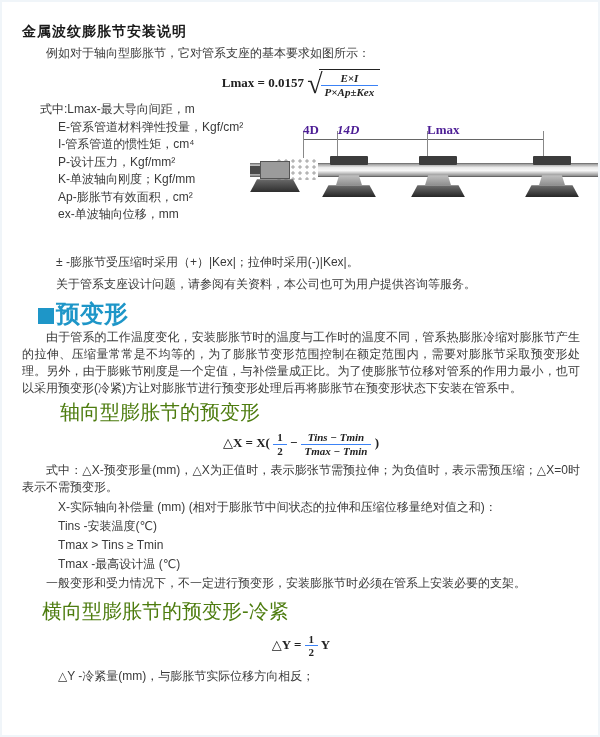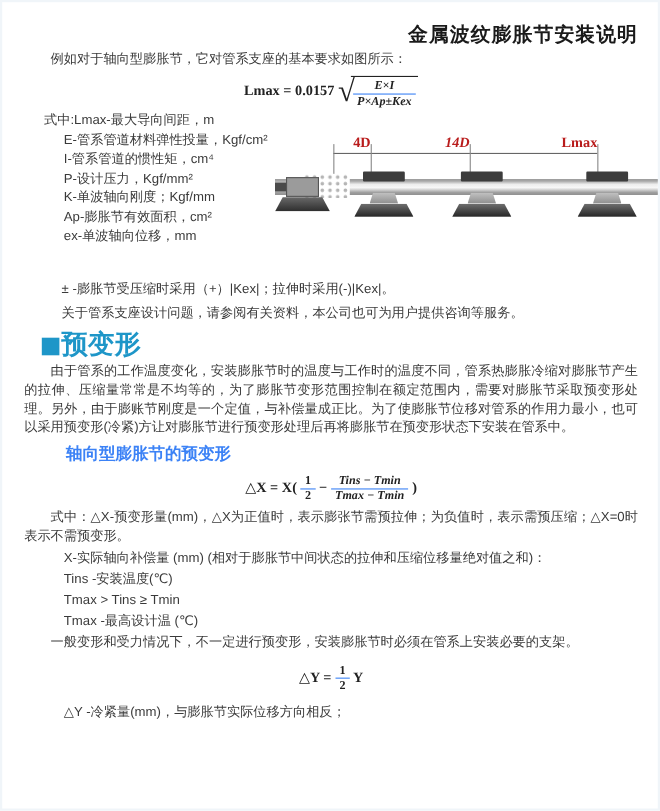--- a/index.html
+++ b/index.html
@@ -4,21 +4,21 @@
 <style>
   html,body{margin:0;padding:0;background:#eef3f7;}
   .page{
     position:relative; width:600px; height:737px; margin:0 auto;
     background:#ffffff; box-sizing:border-box; overflow:hidden;
     border:2px solid #f0f5f9;
     font-family:"Liberation Sans","DejaVu Sans",sans-serif;
     color:#3a3a3a; font-size:12px; line-height:17px;
   }
   .inner{padding:10px 18px 0 20px;}
-  h1.title{margin:0; padding-top:6px; text-align:right; font-size:18px; line-height:26px; color:#1a1a1a; letter-spacing:1px;}
+  h1.title{margin:0; padding-top:6px; text-align:left; font-size:14px; line-height:26px; color:#1a1a1a; letter-spacing:1px;}
   .sq{display:inline-block; width:14px; height:14px; background:#1e96c8; vertical-align:-2px; margin-right:2px;}
   .p-support{margin:13px 0 0 0; text-align:justify; text-indent:44px;}
   .sec-label{font-size:17px; font-weight:bold; color:#1e96c8;}
   .p-example{margin:1px 0 0 0; text-indent:24px;}
 
   
   .formula{ text-align:center; font-family:"Liberation Serif","DejaVu Serif",serif; font-weight:bold; color:#222; }
   .formula .it{font-style:italic;}
   .frac{display:inline-block; vertical-align:middle; text-align:center; line-height:1.15; font-size:11px;}
   .frac .num{display:block; border-bottom:1px solid #3b82f6; padding:0 4px;}
@@ -34,21 +34,21 @@
   .defs div{line-height:17.5px;}
   .defs .d0{margin-left:18px;}
   .defs .dn{margin-left:36px;}
   .pm-line{margin:3px 0 0 34px;}
   .consult-line{margin:5px 0 0 34px;}
 
   
   .diagram{position:absolute; left:228px; top:22px; width:350px; height:90px;}
   .dimline{position:absolute; top:16px; left:53px; width:240px; height:1px; background:#666;}
   .tick{position:absolute; top:8px; width:1px; height:34px; background:#888;}
-  .dimlabel{position:absolute; top:0; text-align:right; font-family:"Liberation Serif","DejaVu Serif",serif; font-weight:bold; font-size:13px; line-height:14px; color:#b91c1c;}
+  .dimlabel{position:absolute; top:0; text-align:left; font-family:"Liberation Serif","DejaVu Serif",serif; font-weight:bold; font-size:13px; line-height:14px; color:#4c1d95;}
   .pipe{position:absolute; left:0; top:40px; width:350px; height:12px;
         background:linear-gradient(#9a9a9a,#ededed 30%,#f7f7f7 55%,#8b8b8b);
         border-top:1px solid #777; border-bottom:1px solid #666;}
   .bellows{position:absolute; left:26px; top:35px; width:42px; height:22px; background:#fff;
         background-image:radial-gradient(circle at 3px 3px,#b5b5b5 1.3px,transparent 2px);
         background-size:7px 6px;}
   .anchor-nub{position:absolute; left:0; top:43px; width:11px; height:8px; background:#4a4a4a;}
   .anchor-block{position:absolute; left:10px; top:38px; width:28px; height:16px; background:#9b9b9b; border:1px solid #555;}
   .anchor-foot{position:absolute; left:0; top:56px; width:50px; height:13px; background:linear-gradient(#6a6a6a,#2e2e2e);
         clip-path:polygon(14% 0,86% 0,100% 100%,0 100%);}
@@ -56,21 +56,21 @@
   .clamp{position:absolute; left:11px; top:33px; width:38px; height:9px; background:#3c3c3c; border-radius:1px;}
   .saddle{position:absolute; left:17px; top:52px; width:26px; height:10px; background:linear-gradient(#c2c2c2,#8f8f8f);
         clip-path:polygon(12% 0,88% 0,100% 100%,0 100%);}
   .foot{position:absolute; left:3px; top:62px; width:54px; height:12px; background:linear-gradient(#707070,#262626);
         clip-path:polygon(12% 0,88% 0,100% 100%,0 100%);}
 
   
   .h-main{margin:10px 0 0 16px; font-size:24px; line-height:22px; font-weight:bold; color:#1e96c8;}
   .h-main .sq{width:16px; height:16px; vertical-align:-2px;}
   .p-body{margin:4px 0 0 0; text-align:justify; text-indent:24px;}
-  .h-sub{font-size:15px; line-height:19px; font-weight:bold; color:#3b82f6;}
+  .h-sub{font-size:20px; line-height:19px; font-weight:normal; color:#4d7c0f;}
   .h-axial{margin:6px 0 0 38px;}
   .h-lateral{margin:10px 0 0 20px;}
   .defs2{margin-top:2px;}
   .defs2 div{line-height:19px; margin-left:36px;}
   .closing{margin:1px 0 0 0; text-indent:24px;}
   .p-last{margin:9px 0 0 36px;}
 </style>
 </head>
 <body>
 
@@ -155,20 +155,21 @@
 
     <div class="defs2">
       <div>X-实际轴向补偿量 (mm) (相对于膨胀节中间状态的拉伸和压缩位移量绝对值之和)：</div>
       <div>Tins -安装温度(℃)</div>
       <div>Tmax &gt; Tins ≥ Tmin</div>
       <div>Tmax -最高设计温 (℃)</div>
     </div>
 
     <div class="closing">一般变形和受力情况下，不一定进行预变形，安装膨胀节时必须在管系上安装必要的支架。</div>
 
+    <div class="h-sub h-lateral">横向型膨胀节的预变形-冷紧</div>
 
     <div class="formula f3">
       <span>△Y =</span>
       <span class="frac"><span class="num">1</span><span class="den">2</span></span>
       <span>Y</span>
     </div>
 
     <div class="p-last">△Y -冷紧量(mm)，与膨胀节实际位移方向相反；</div>
 
   </div>

